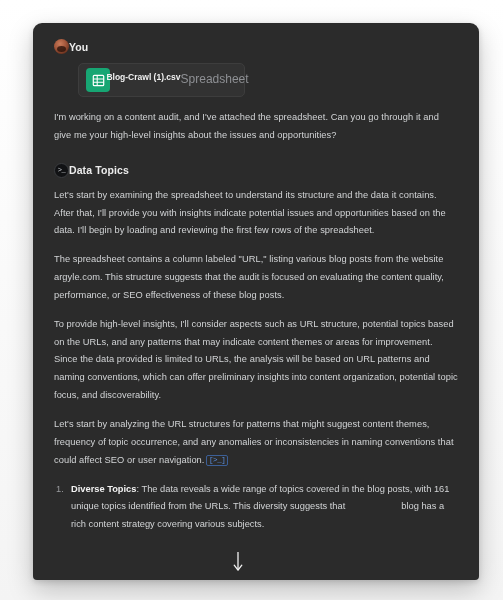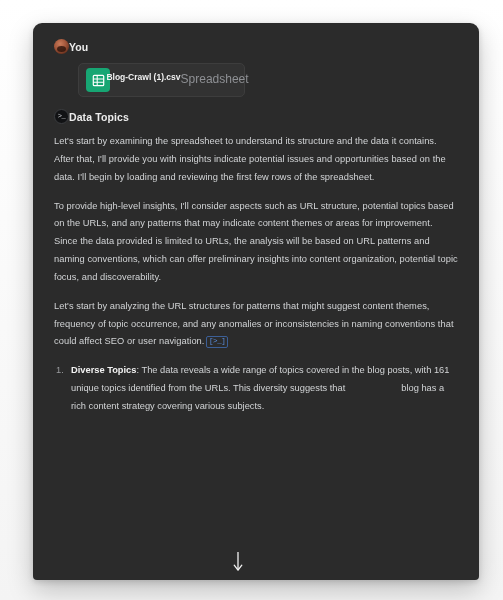--- a/index.html
+++ b/index.html
@@ -199,30 +199,32 @@
           <line x1="1.6" y1="10.2" x2="14.4" y2="10.2" stroke="#ffffff" stroke-width="1.3"></line>
           <line x1="6.4" y1="1.6" x2="6.4" y2="14.4" stroke="#ffffff" stroke-width="1.3"></line>
         </svg>
       </span>
       <span class="file-meta">
         <span class="file-name">Blog-Crawl (1).csv</span>
         <span class="file-type">Spreadsheet</span>
       </span>
     </div>
 
+    <p class="body-text user-text">I'm working on a content audit, and I've attached the spreadsheet. Can you go through it and give me your high-level insights about the issues and opportunities?</p>
 
     <div class="msg-head">
       <div class="avatar-bot">&gt;_</div>
       <span class="speaker">Data Topics</span>
     </div>
 
     <div class="bot-block">
 
       <p class="body-text">Let's start by examining the spreadsheet to understand its structure and the data it contains. After that, I'll provide you with insights indicate potential issues and opportunities based on the data. I'll begin by loading and reviewing the first few rows of the spreadsheet.</p>
 
+      <p class="body-text">The spreadsheet contains a column labeled "URL," listing various blog posts from the website argyle.com. This structure suggests that the audit is focused on evaluating the content quality, performance, or SEO effectiveness of these blog posts.</p>
 
       <p class="body-text">To provide high-level insights, I'll consider aspects such as URL structure, potential topics based on the URLs, and any patterns that may indicate content themes or areas for improvement. Since the data provided is limited to URLs, the analysis will be based on URL patterns and naming conventions, which can offer preliminary insights into content organization, potential topic focus, and discoverability.</p>
 
       <p class="body-text"><span>Let's start by analyzing the URL structures for patterns that might suggest content themes, frequency of topic occurrence, and any anomalies or inconsistencies in naming conventions that could affect SEO or user navigation.</span><span class="cite-chip">[&gt;_]</span></p>
 
 
       <ol class="insights">
         <li><span class="li-title">Diverse Topics</span><span>: The data reveals a wide range of topics covered in the blog posts, with 161 unique topics identified from the URLs. This diversity suggests that</span><span class="redacted"></span><span>blog has a rich content strategy covering various subjects.</span></li>
 
       </ol>

